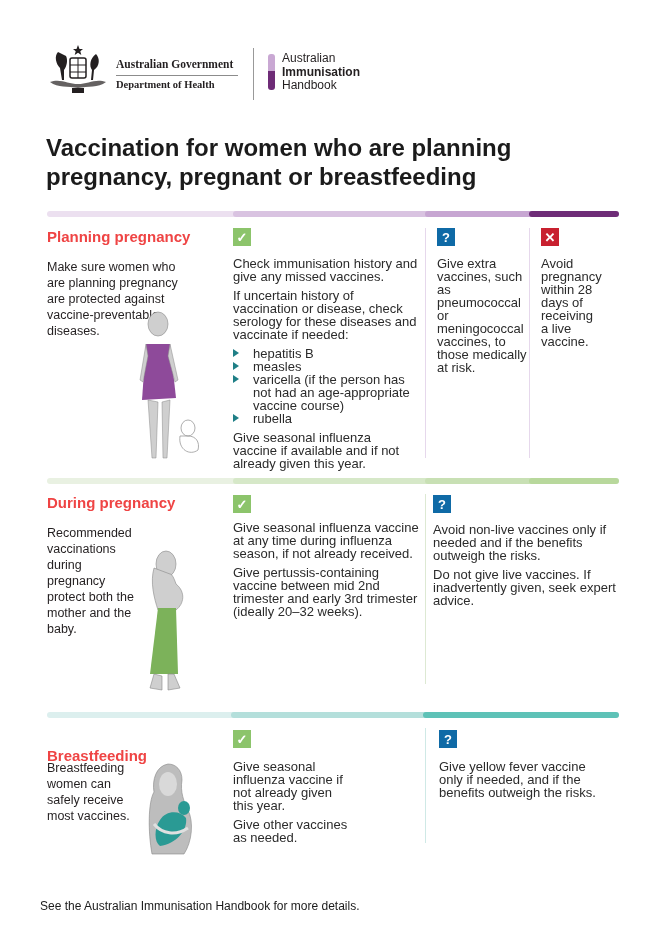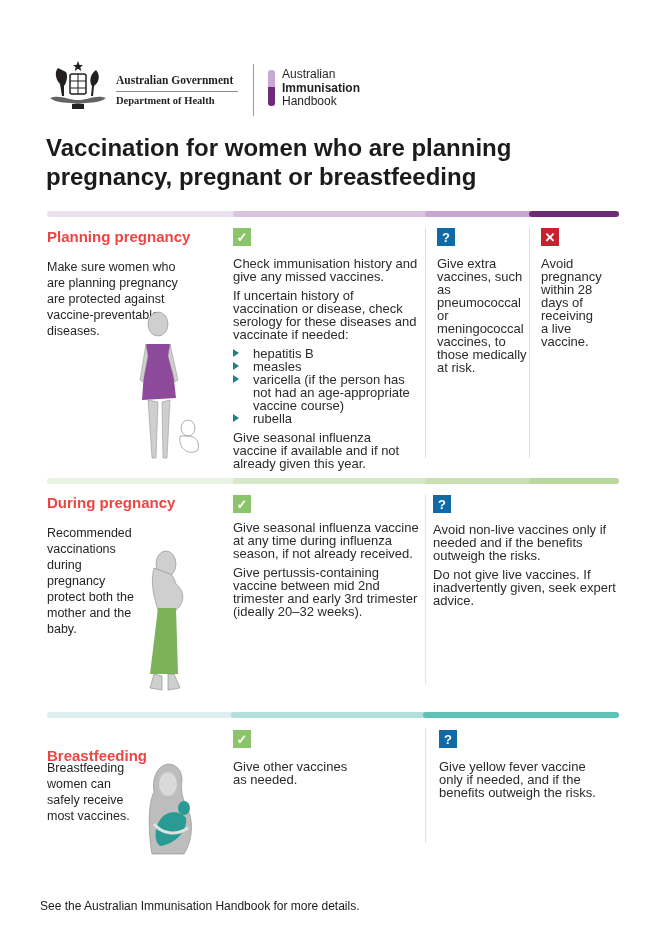--- a/index.html
+++ b/index.html
@@ -1,20 +1,20 @@
 <!DOCTYPE html>
 <html><head>
 <meta charset="utf-8">
 <style>
   * { box-sizing: border-box; margin: 0; padding: 0; }
   html, body { width: 660px; height: 933px; background: #ffffff; }
   body { position: relative; font-family: "Liberation Sans", sans-serif; color: #231f20; overflow: hidden; }
 
   
-  .header { position: absolute; left: 46px; top: 44px; height: 56px; width: 400px; margin-top: 16px; }
+  .header { position: absolute; left: 46px; top: 44px; height: 56px; width: 400px; }
   .crest { position: absolute; left: 0; top: 0; width: 64px; height: 54px; }
   .gov { position: absolute; left: 70px; top: 14px; font-family: "Liberation Serif", serif; font-weight: bold; font-size: 11.5px; color: #231f20; }
   .gov-line { position: absolute; left: 70px; top: 31px; width: 122px; height: 1px; background: #8c8c8c; }
   .dept { position: absolute; left: 70px; top: 35px; font-family: "Liberation Serif", serif; font-weight: bold; font-size: 10.5px; color: #231f20; }
   .vsep { position: absolute; left: 207px; top: 4px; width: 1px; height: 52px; background: #999; }
   .bar-light { position: absolute; left: 222px; top: 10px; width: 7px; height: 17px; background: #c9a8d3; border-radius: 3px 3px 0 0; }
   .bar-dark { position: absolute; left: 222px; top: 27px; width: 7px; height: 19px; background: #6e2c77; border-radius: 0 0 3px 3px; }
   .aih { position: absolute; left: 236px; top: 8px; font-size: 12px; line-height: 13.5px; color: #231f20; }
   .aih b { font-weight: bold; display: block; }
 
@@ -154,20 +154,21 @@
 <svg class="figure" style="left:140px;top:762px;" width="65" height="98" viewBox="0 0 65 98">
   <path d="M28,2 C16,4 12,18 14,30 C8,40 8,70 12,92 L44,92 C52,80 54,60 48,48 C44,40 40,30 42,18 C42,8 36,2 28,2 Z" fill="#bdbdbd" stroke="#888" stroke-width="0.6"></path>
   <ellipse cx="28" cy="22" rx="9" ry="12" fill="#d9d9d9"></ellipse>
   <ellipse cx="44" cy="46" rx="6" ry="7" fill="#2a9a94"></ellipse>
   <path d="M20,58 C26,48 40,48 46,56 C48,68 36,82 20,84 C14,80 14,66 20,58 Z" fill="#2a9a94"></path>
   <path d="M14,62 C22,72 36,74 48,66" fill="none" stroke="#e0e0e0" stroke-width="3"></path>
 </svg>
 
 <div class="icon-box icon-check" style="left:233px;top:730px;">✓</div>
 <div class="col-text" style="left:233px;top:760px;width:120px;">
+  <p>Give seasonal influenza vaccine if not already given this year.</p>
   <p>Give other vaccines as needed.</p>
 </div>
 
 <div class="vline" style="left:425px;top:728px;height:115px;background:#cfe9e6;"></div>
 <div class="icon-box icon-q" style="left:439px;top:730px;">?</div>
 <div class="col-text" style="left:439px;top:760px;width:165px;">
   <p>Give yellow fever vaccine only if needed, and if the benefits outweigh the risks.</p>
 </div>
 
 <div class="footer">See the Australian Immunisation Handbook for more details.</div>

